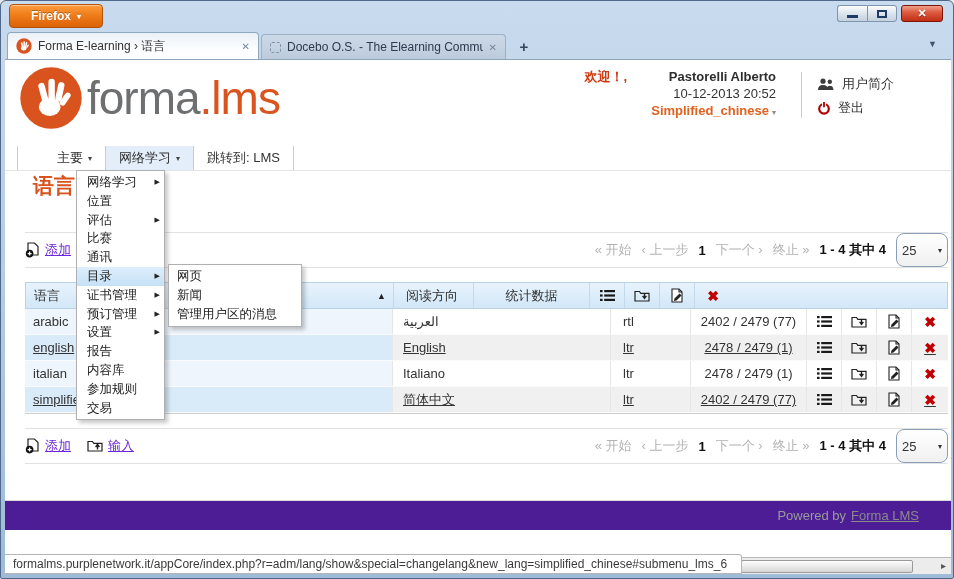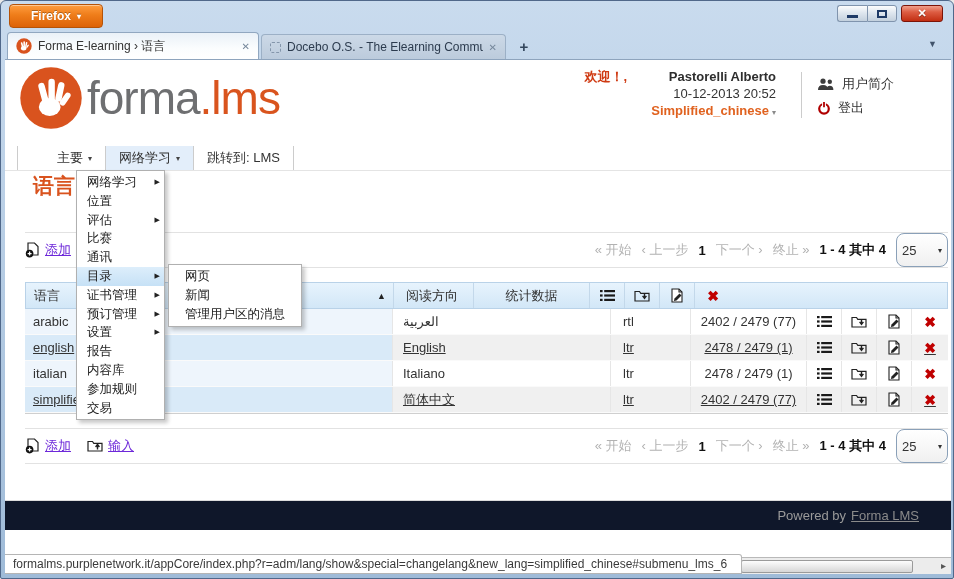--- a/index.html
+++ b/index.html
@@ -134,21 +134,21 @@
   .cs{ width:116px; justify-content:center; }
   .cic{ width:35px; justify-content:center; }
   .cic.end{ width:36px; }
   .r-odd .cell{ background:#ffffff; }  .r-odd .cl{ background:#eef5fc; }
   .r-even .cell{ background:#f0f0f0;text-decoration:underline; } .r-even .cl{ background:#d9eaf8; }
   .sort-arrow{ position:absolute; right:7px; font-size:9px; color:#222; }
   .del{ color:#c00000; font-weight:bold; font-size:14px; }
   
   .footer-strip{
     position:absolute; left:0; top:440px; width:946px; height:30px;
-    background:#0f172a; border-top:1px solid #dcdcdc;
+    background:#4c1d95; border-top:1px solid #dcdcdc;
     display:flex; align-items:center; justify-content:flex-end; padding-right:32px;
     color:#9a9a9a; gap:5px;
   }
   .footer-strip a{ color:#8a8a8a; text-decoration:underline; }
   .hscroll{
     position:absolute; left:0; top:497px; width:946px; height:18px;
     background:#ececec; border-top:1px solid #b9b9b9;
   }
   .hthumb{
     position:absolute; left:736px; top:2px; width:172px; height:13px;
@@ -168,21 +168,21 @@
     padding:2px 0;
   }
   .mi{ position:relative; height:18.8px; line-height:18.8px; padding-left:10px; font-size:12.5px; color:#222; white-space:nowrap; }
   .mi .sub{ position:absolute; right:4px; top:0; font-size:7px; color:#222; }
   .mi.hl{ background:linear-gradient(#ddeefb,#c6e1f6); }
   .menu-sub{
     position:absolute; left:167px; top:263px; width:134px; z-index:51;
     background:#fff; border:1px solid #b0b0b0; box-shadow:3px 3px 4px rgba(0,0,0,.22);
     padding:2px 0;
   }
-  .msi{ height:19px; line-height:19px; padding-left:16px; font-size:12.5px; color:#222; white-space:nowrap; }
+  .msi{ height:19px; line-height:19px; padding-left:8px; font-size:12.5px; color:#222; white-space:nowrap; }
 </style>
 </head>
 <body>
 
 <div class="window">
 
   <div class="ff-btn">
     <span>Firefox</span>
     <span class="ff-caret">▾</span>
   </div>

